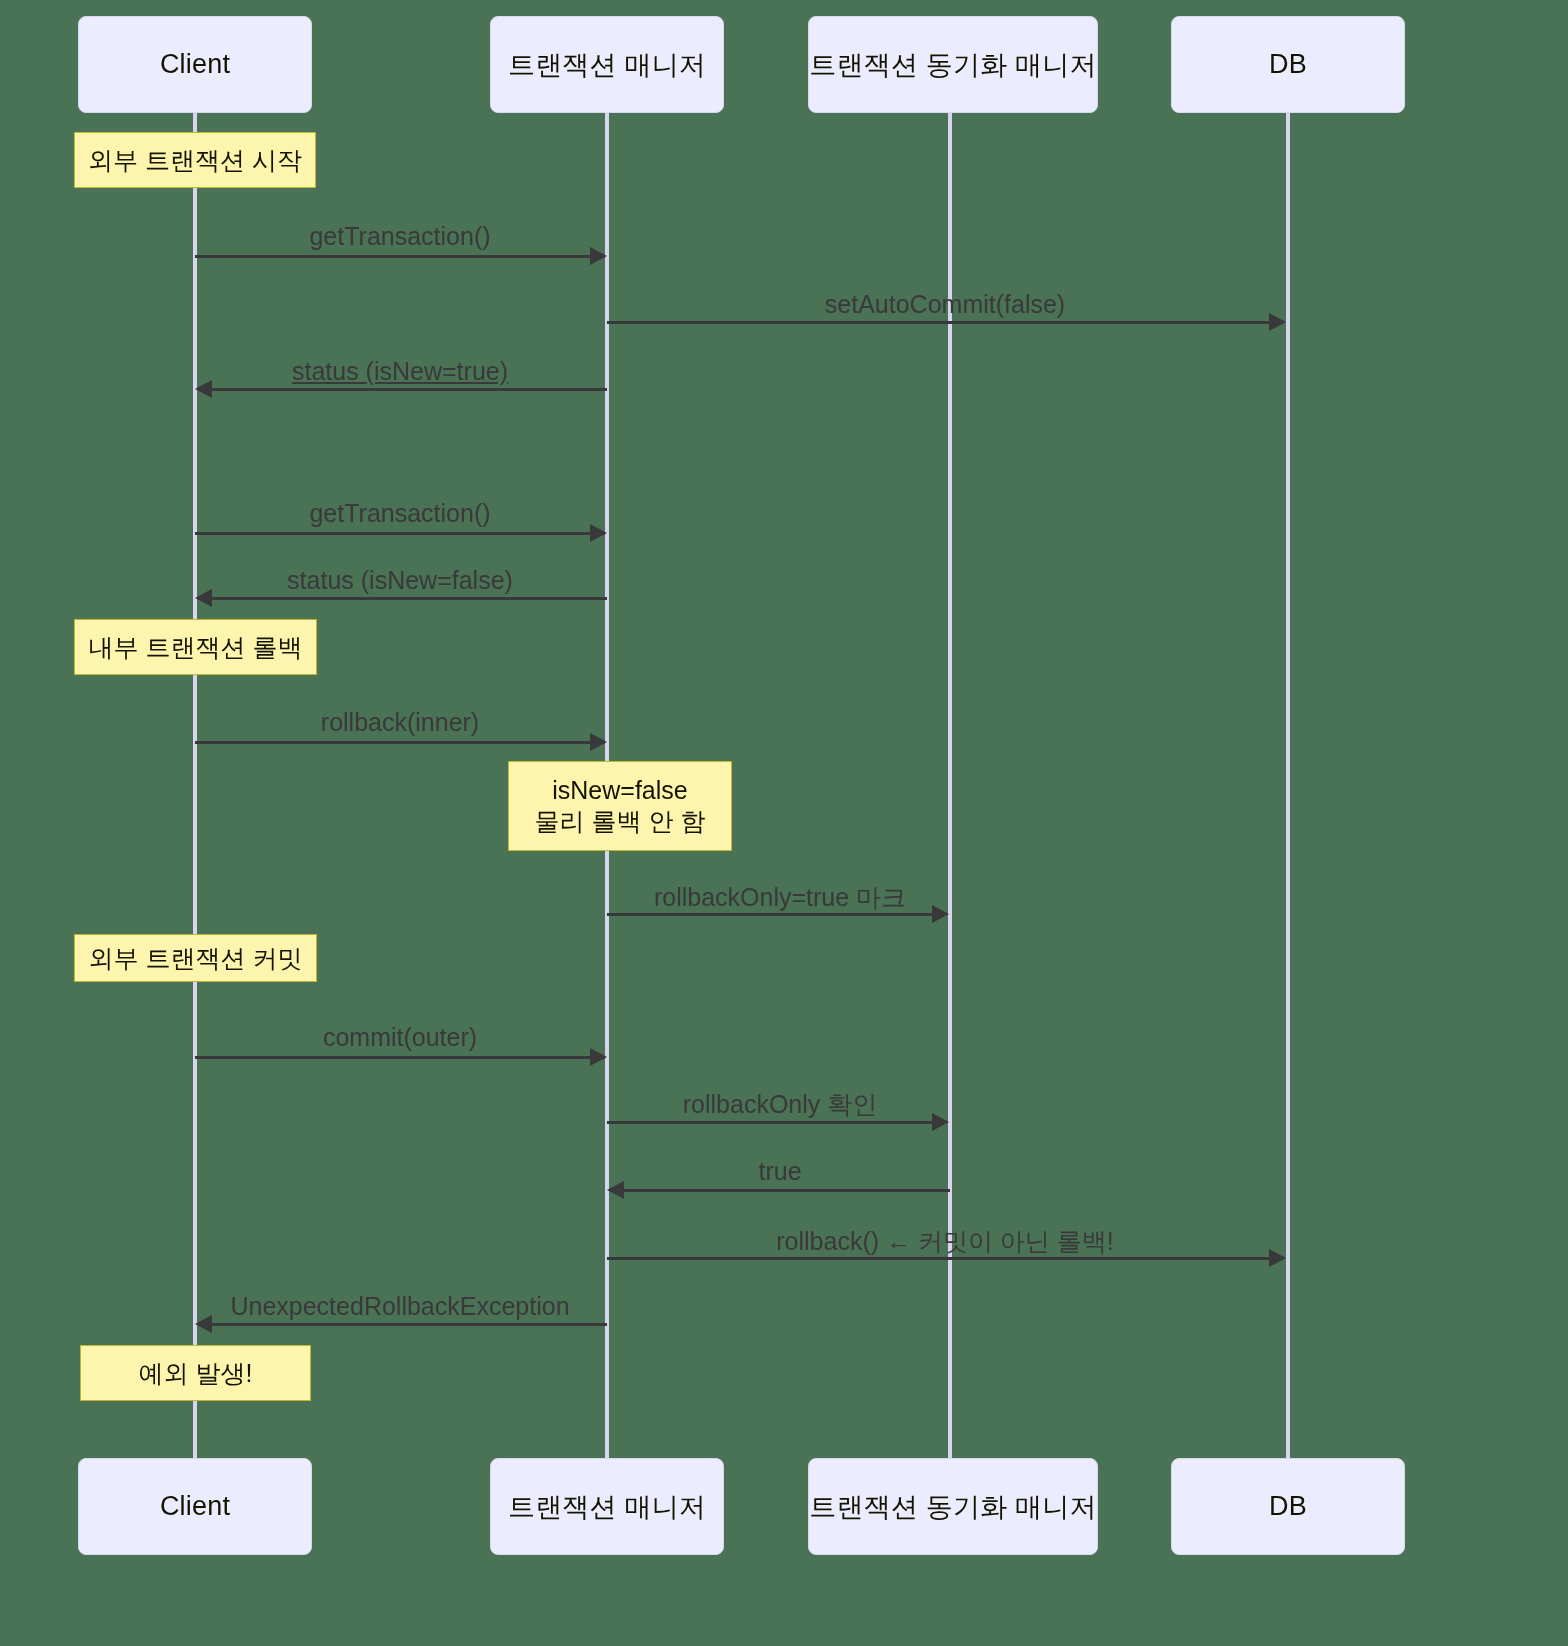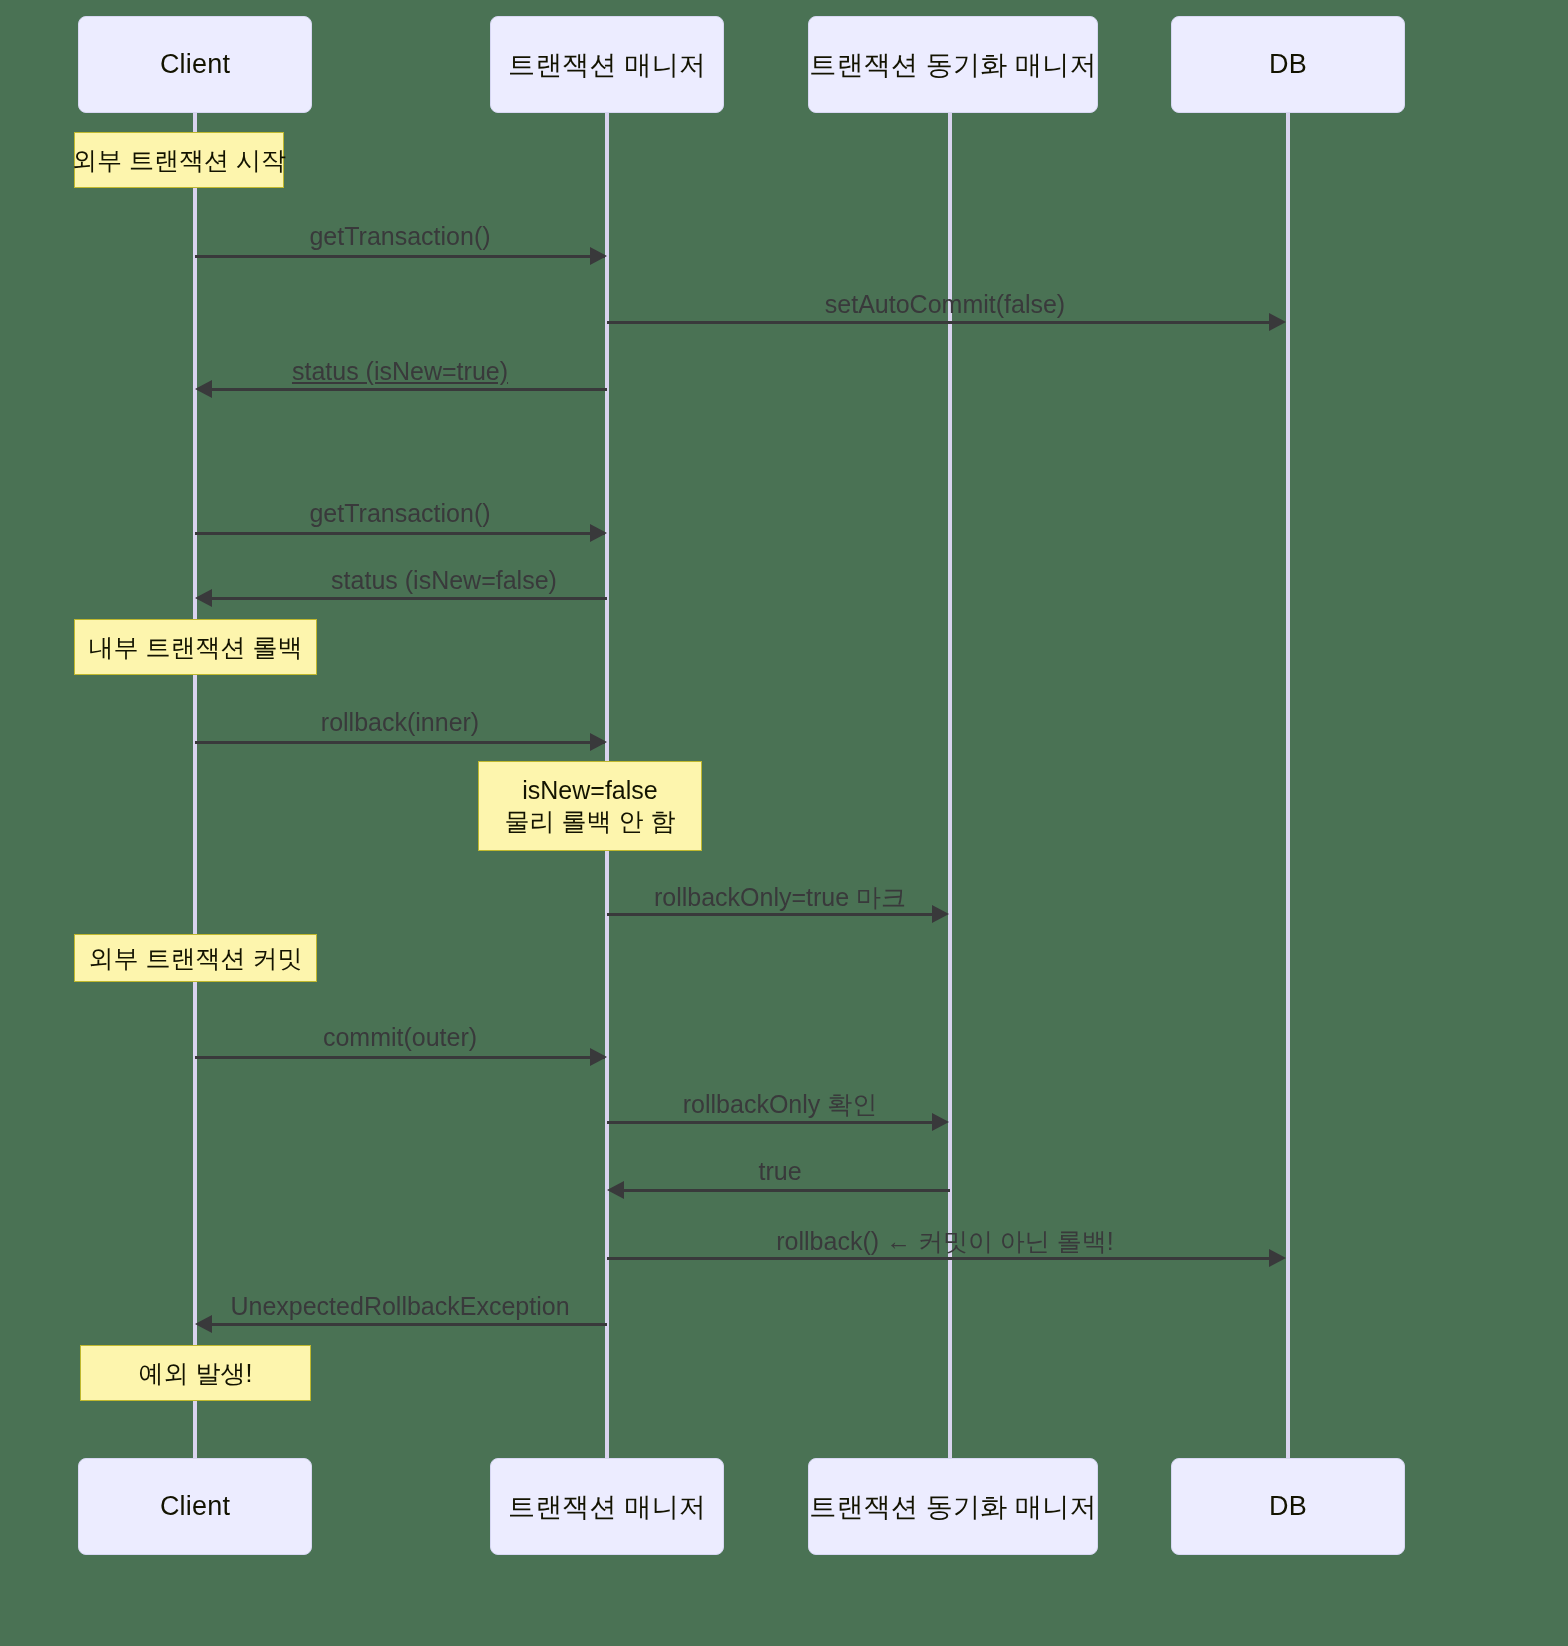--- a/index.html
+++ b/index.html
@@ -106,54 +106,54 @@
   <div class="participant-box" style="left:490px; top:1458px; width:234px; height:97px;">
     <span>트랜잭션 매니저</span>
   </div>
   <div class="participant-box" style="left:808px; top:1458px; width:290px; height:97px;">
     <span>트랜잭션 동기화 매니저</span>
   </div>
   <div class="participant-box" style="left:1171px; top:1458px; width:234px; height:97px;">
     <span>DB</span>
   </div>
 
-  <div class="note-box" style="left:74px; top:132px; width:210px; height:56px;">
+  <div class="note-box" style="left:74px; top:132px; width:242px; height:56px;">
     <span class="note-line">외부 트랜잭션 시작</span>
   </div>
 
   <div class="msg-label" style="left:400px; top:222px;">getTransaction()</div>
   <div class="msg-line" style="left:195px; top:255px; width:410px;"></div>
   <div class="msg-head right" style="left:590px; top:247px;"></div>
 
   <div class="msg-label" style="left:945px; top:290px;">setAutoCommit(false)</div>
   <div class="msg-line" style="left:607px; top:321px; width:673px;"></div>
   <div class="msg-head right" style="left:1269px; top:313px;"></div>
 
   <div class="msg-label" style="left:400px; top:357px;text-decoration:underline;">status (isNew=true)</div>
   <div class="msg-line" style="left:205px; top:388px; width:402px;"></div>
   <div class="msg-head left" style="left:195px; top:380px;"></div>
 
 
   <div class="msg-label" style="left:400px; top:499px;">getTransaction()</div>
   <div class="msg-line" style="left:195px; top:532px; width:410px;"></div>
   <div class="msg-head right" style="left:590px; top:524px;"></div>
 
-  <div class="msg-label" style="left:400px; top:566px;margin-left:44px;">status (isNew=false)</div>
+  <div class="msg-label" style="left:400px; top:566px;">status (isNew=false)</div>
   <div class="msg-line" style="left:205px; top:597px; width:402px;"></div>
   <div class="msg-head left" style="left:195px; top:589px;"></div>
 
   <div class="note-box" style="left:74px; top:619px; width:243px; height:56px;">
     <span class="note-line">내부 트랜잭션 롤백</span>
   </div>
 
   <div class="msg-label" style="left:400px; top:708px;text-align:right;">rollback(inner)</div>
   <div class="msg-line" style="left:195px; top:741px; width:410px;"></div>
   <div class="msg-head right" style="left:590px; top:733px;"></div>
 
-  <div class="note-box" style="left:478px; top:761px; width:224px; height:90px;">
+  <div class="note-box" style="left:508px; top:761px; width:224px; height:90px;">
     <span class="note-line">isNew=false</span>
     <span class="note-line">물리 롤백 안 함</span>
   </div>
 
   <div class="msg-label" style="left:780px; top:881px;">rollbackOnly=true 마크</div>
   <div class="msg-line" style="left:607px; top:913px; width:336px;"></div>
   <div class="msg-head right" style="left:932px; top:905px;"></div>
 
   <div class="note-box" style="left:74px; top:934px; width:243px; height:48px;">
     <span class="note-line">외부 트랜잭션 커밋</span>

